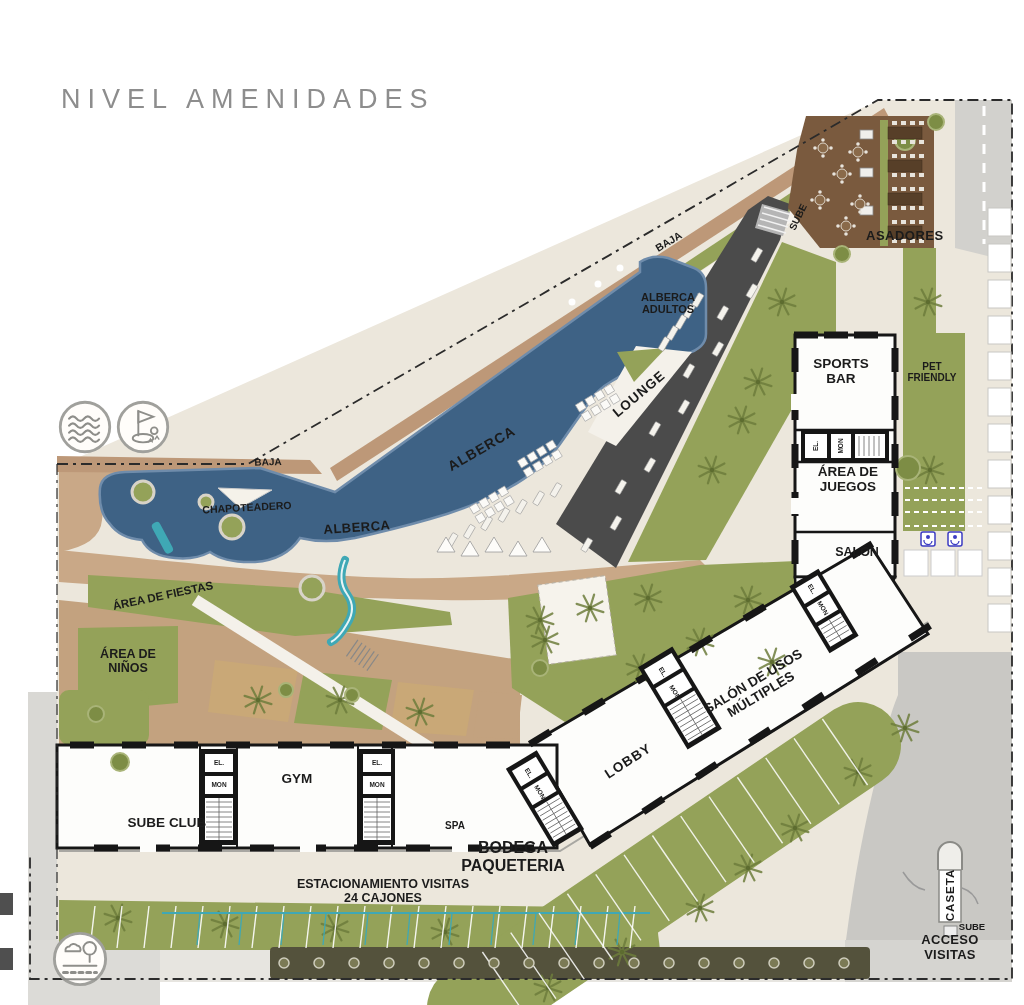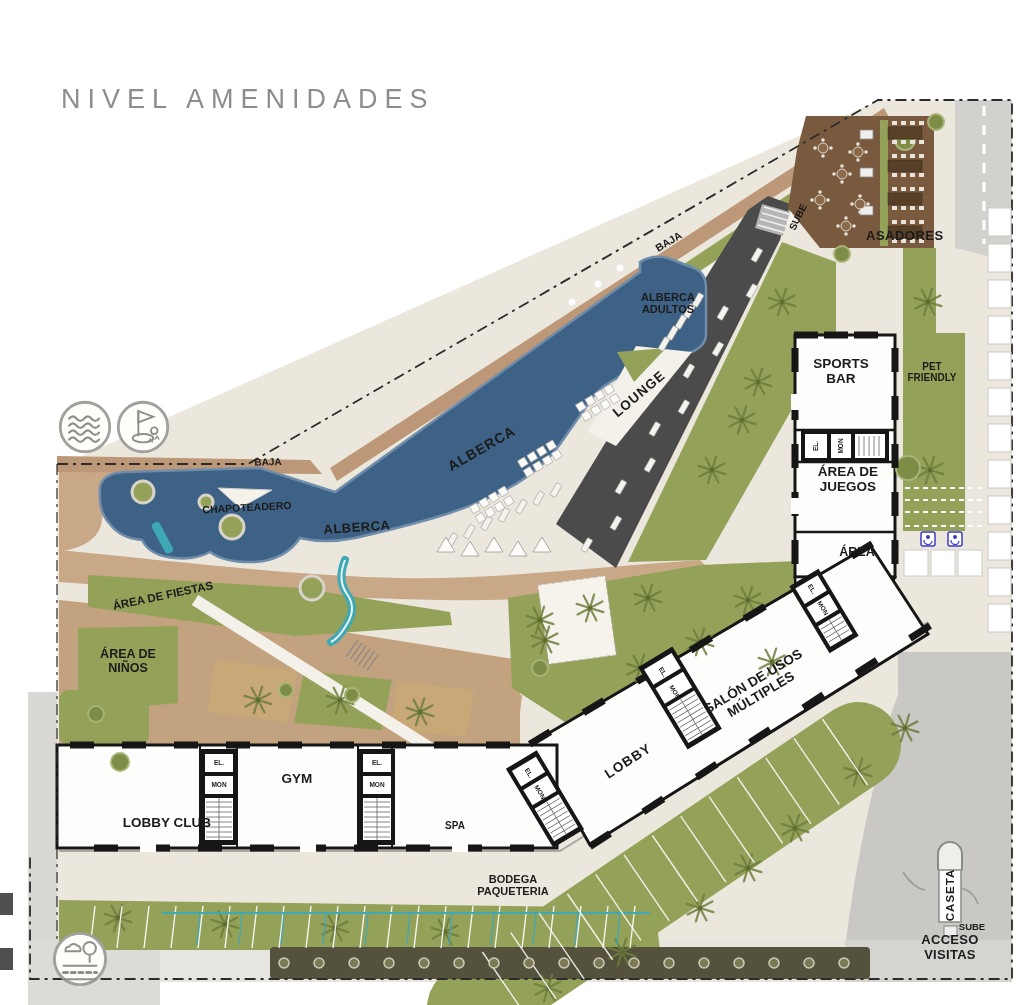--- a/index.html
+++ b/index.html
@@ -575,35 +575,37 @@
   <div class="lbl" style="left:866px;top:229px;font-size:13px;letter-spacing:.5px">ASADORES</div>
   <div class="lbl" style="left:668px;top:303px;font-size:11px;transform:translate(-50%,-50%)">ALBERCA
 ADULTOS</div>
   <div class="lbl" style="left:639px;top:394px;font-size:13.5px;letter-spacing:1px;transform:translate(-50%,-50%) rotate(-40deg)">LOUNGE</div>
   <div class="lbl" style="left:841px;top:371px;font-size:13.5px;transform:translate(-50%,-50%)">SPORTS
 BAR</div>
   <div class="lbl" style="left:932px;top:372px;font-size:10px;transform:translate(-50%,-50%)">PET
 FRIENDLY</div>
   <div class="lbl" style="left:848px;top:479px;font-size:13.5px;transform:translate(-50%,-50%)">ÁREA DE
 JUEGOS</div>
-  <div class="lbl" style="left:857px;top:552px;font-size:12.5px;transform:translate(-50%,-50%)">ÁREA</div>
+  <div class="lbl" style="left:857px;top:552px;font-size:12.5px;transform:translate(-50%,-50%)">SALÓN</div>
   <div class="lbl" style="left:482px;top:449px;font-size:14px;letter-spacing:1px;transform:translate(-50%,-50%) rotate(-30deg)">ALBERCA</div>
   <div class="lbl" style="left:357px;top:528px;font-size:13px;letter-spacing:.5px;transform:translate(-50%,-50%) rotate(-4deg)">ALBERCA</div>
   <div class="lbl" style="left:268px;top:462px;font-size:10px;transform:translate(-50%,-50%) rotate(-2deg)">BAJA</div>
   <div class="lbl" style="left:247px;top:508px;font-size:10.5px;transform:translate(-50%,-50%) rotate(-3deg)">CHAPOTEADERO</div>
   <div class="lbl" style="left:163px;top:596px;font-size:11.5px;transform:translate(-50%,-50%) rotate(-12deg)">ÁREA DE FIESTAS</div>
   <div class="lbl" style="left:128px;top:661px;font-size:12.5px;transform:translate(-50%,-50%)">ÁREA DE
 NIÑOS</div>
   <div class="lbl" style="left:757px;top:688px;font-size:13.5px;transform:translate(-50%,-50%) rotate(-31deg)">SALÓN DE USOS
 MÚLTIPLES</div>
   <div class="lbl" style="left:628px;top:761px;font-size:13.5px;letter-spacing:1px;transform:translate(-50%,-50%) rotate(-33deg)">LOBBY</div>
-  <div class="lbl" style="left:167px;top:823px;font-size:13.5px;transform:translate(-50%,-50%)">LOBBY CLUB</div>
+  <div class="lbl" style="left:167px;top:823px;font-size:13.5px;transform:translate(-50%,-50%)">SUBE CLUB</div>
   <div class="lbl" style="left:297px;top:779px;font-size:13.5px;transform:translate(-50%,-50%)">GYM</div>
   <div class="lbl" style="left:455px;top:826px;font-size:10px;transform:translate(-50%,-50%)">SPA</div>
-  <div class="lbl" style="left:513px;top:885px;font-size:11px;transform:translate(-50%,-50%)">BODEGA
+  <div class="lbl" style="left:383px;top:891px;font-size:12.5px;transform:translate(-50%,-50%)">ESTACIONAMIENTO VISITAS
+24 CAJONES</div>
+  <div class="lbl" style="left:513px;top:857px;font-size:16px;transform:translate(-50%,-50%)">BODEGA
 PAQUETERIA</div>
   <div class="lbl" style="left:950px;top:895px;font-size:11.5px;letter-spacing:1px;transform:translate(-50%,-50%) rotate(-90deg)">CASETA</div>
   <div class="lbl" style="left:972px;top:927px;font-size:9.5px;transform:translate(-50%,-50%)">SUBE</div>
   <div class="lbl" style="left:950px;top:948px;font-size:13px;letter-spacing:.3px;transform:translate(-50%,-50%)">ACCESO VISITAS</div>
 
   <div class="badge" style="left:57px;top:399px">
     <svg width="56" height="56" viewBox="0 0 60 60">
       <circle cx="30" cy="30" r="26.5" fill="#fffdfa" stroke="#a0a09c" stroke-width="3"></circle>
       <g stroke="#8e8e8a" stroke-width="2.4" fill="none" stroke-linecap="round">
         <path d="M13,21 q4,-5 8,0 t8,0 t8,0 t8,0"></path>

